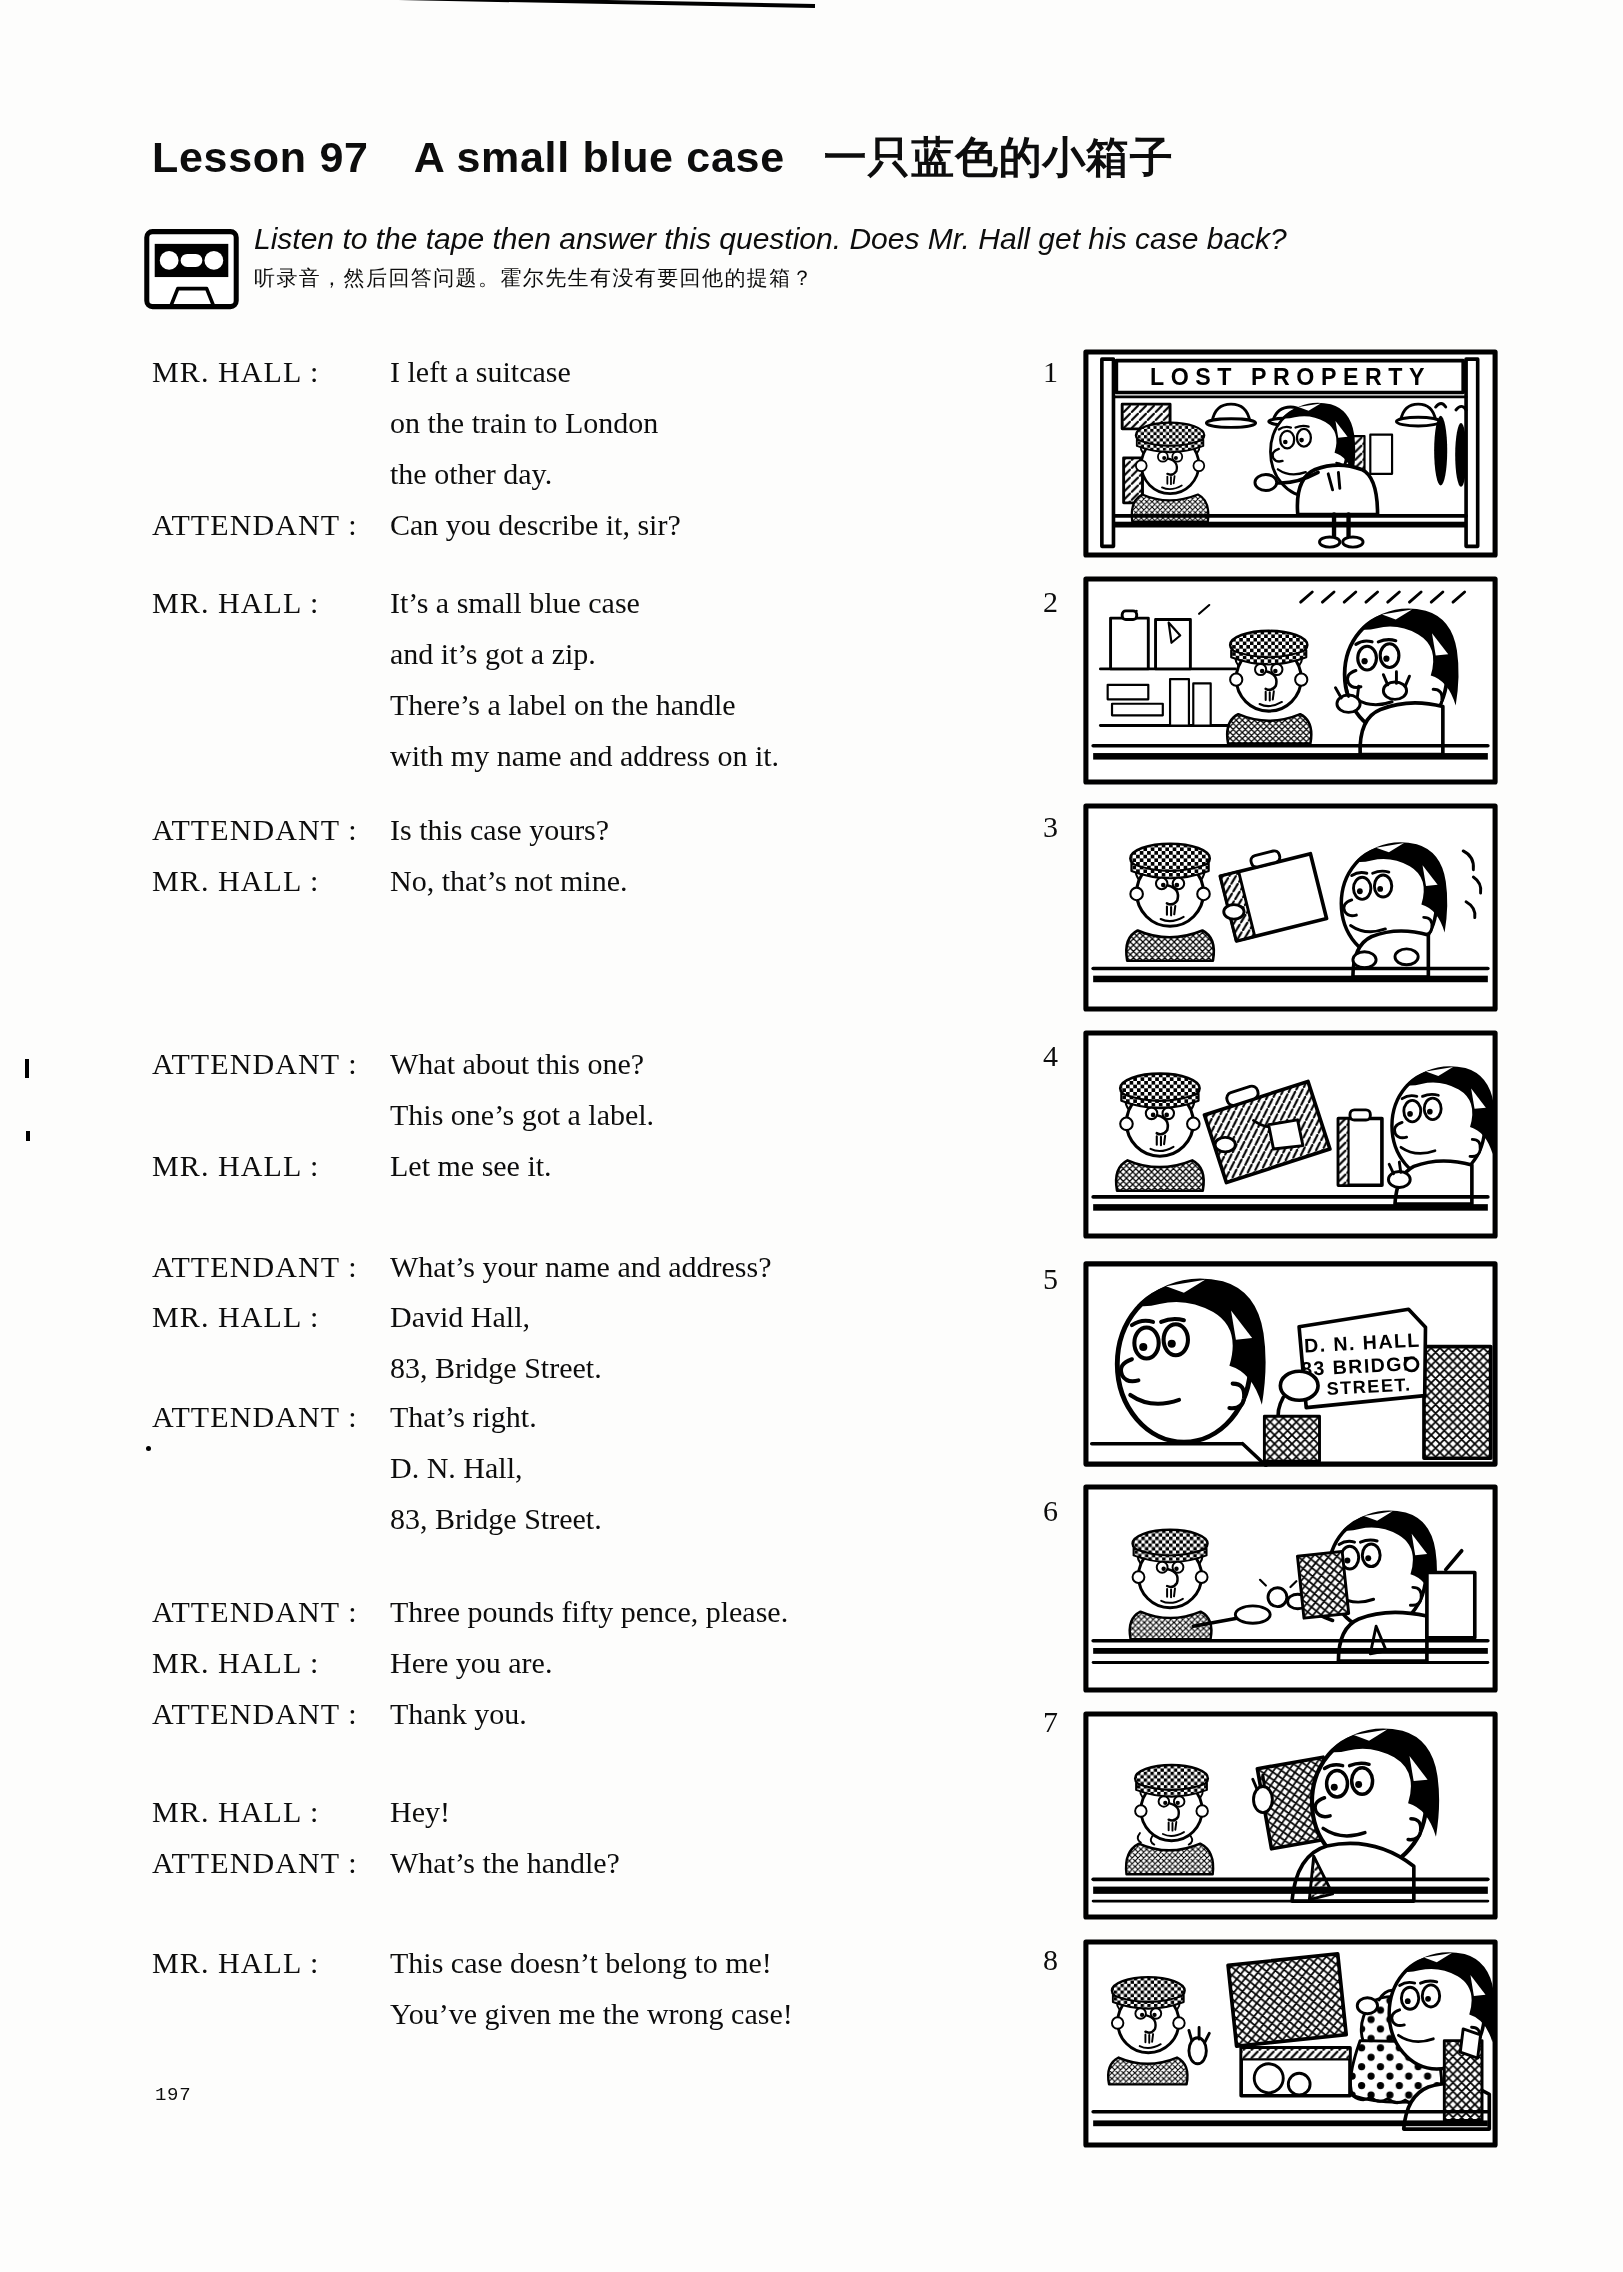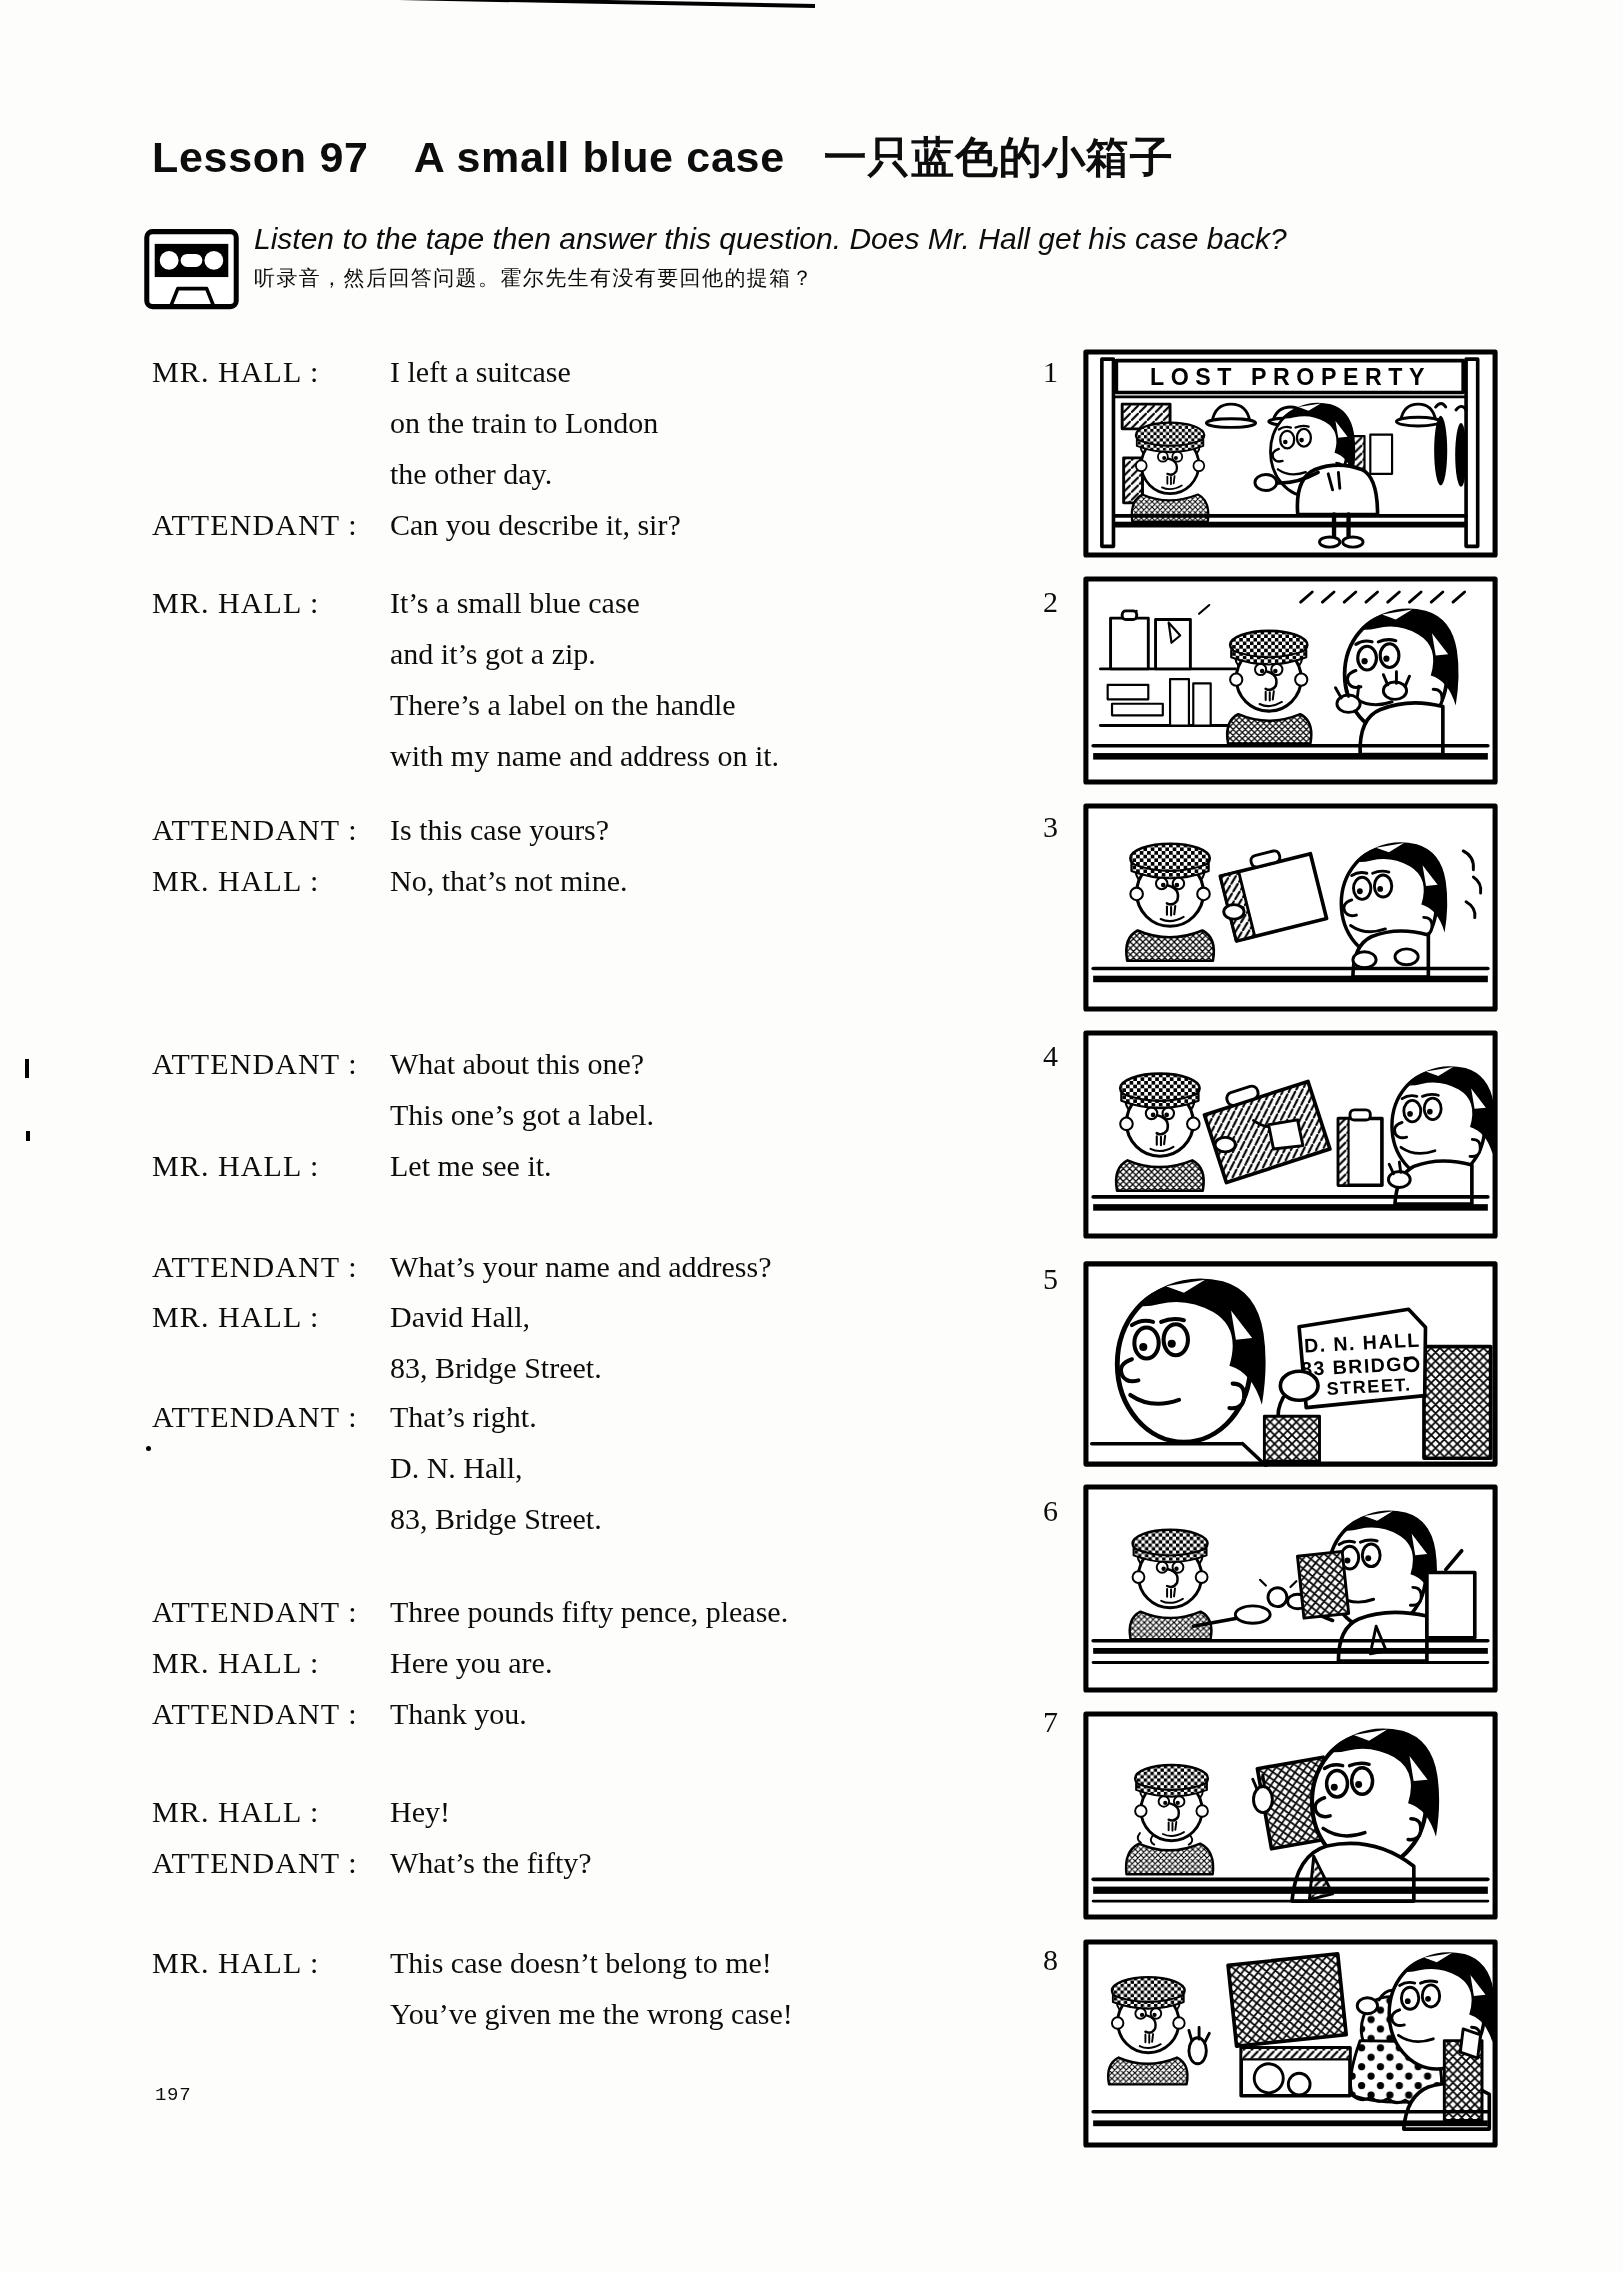--- a/index.html
+++ b/index.html
@@ -149,21 +149,21 @@
     </div>
     <div class="turn" style="top: 1786px;">
       <span class="speaker">MR. HALL :</span>
       <div class="lines">
         <div class="line">Hey!</div>
       </div>
     </div>
     <div class="turn" style="top: 1837px;">
       <span class="speaker">ATTENDANT :</span>
       <div class="lines">
-        <div class="line">What’s the fifty?</div>
+        <div class="line">What’s the handle?</div>
       </div>
     </div>
     <div class="turn" style="top: 1937px;">
       <span class="speaker">MR. HALL :</span>
       <div class="lines">
         <div class="line">This case doesn’t belong to me!</div>
         <div class="line">You’ve given me the wrong case!</div>
       </div>
     </div>
   </div>

